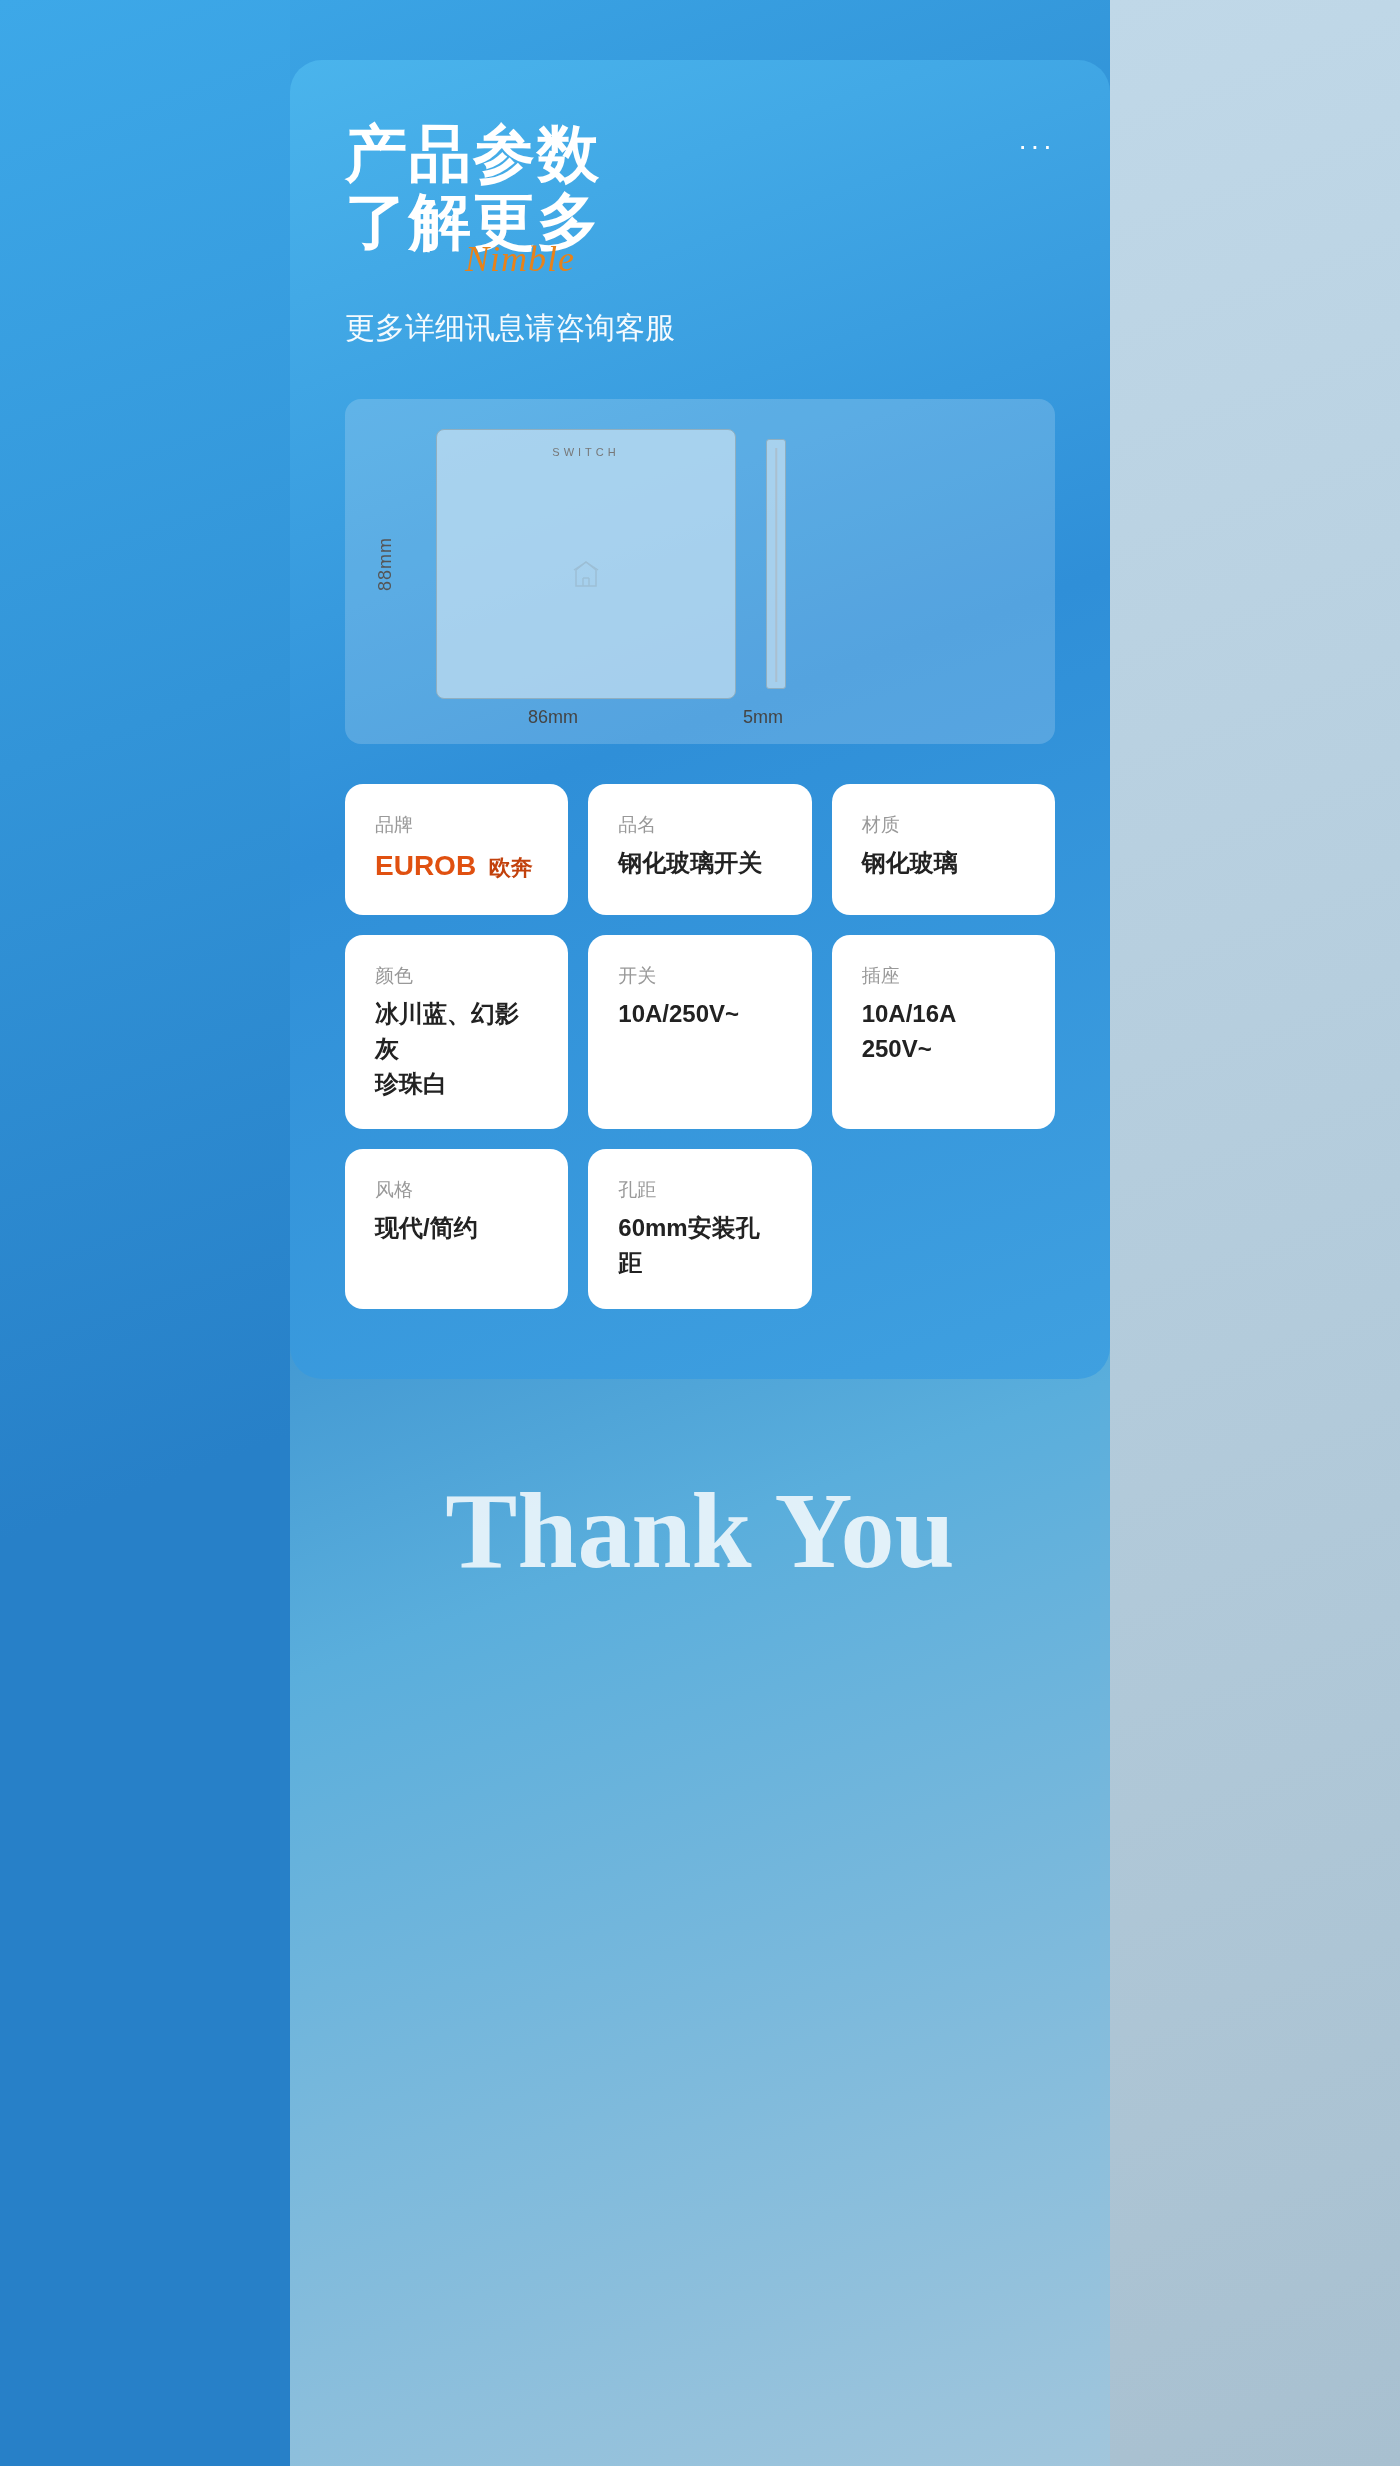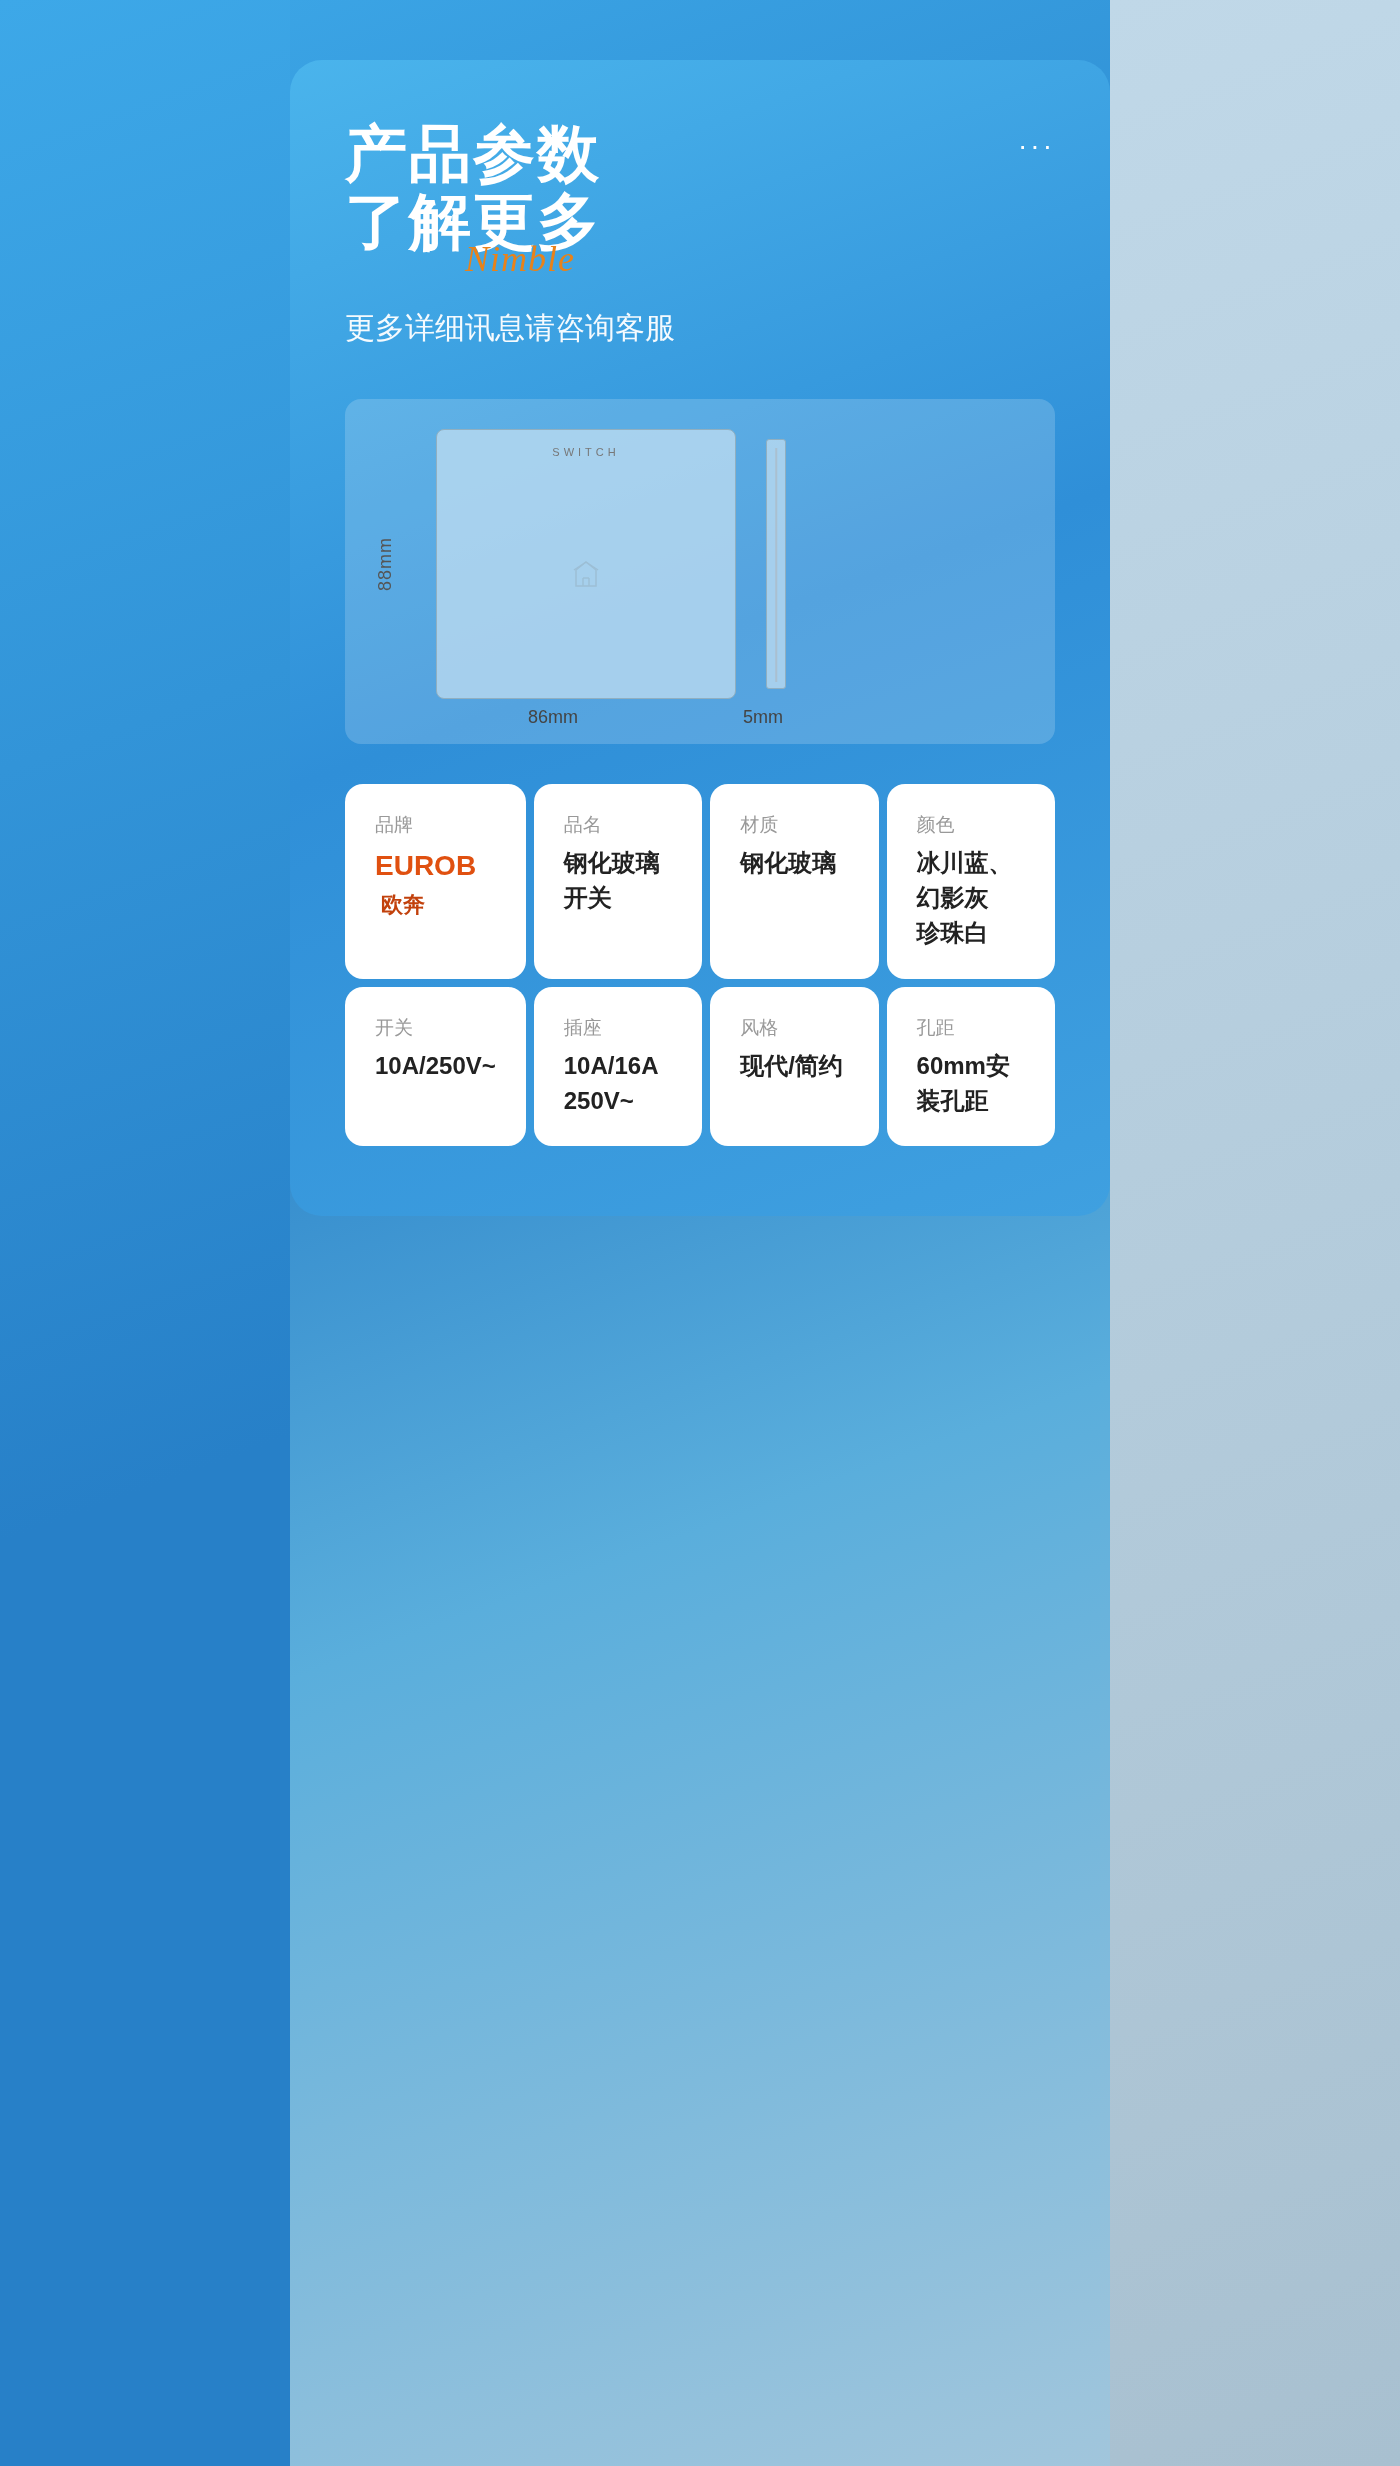--- a/index.html
+++ b/index.html
@@ -204,22 +204,22 @@
 
     .dim-bottom-5 {
       font-size: 18px;
       color: #444;
       width: 80px;
       text-align: right;
     }
 
     .spec-grid-wrap {
       display: grid;
-      grid-template-columns: 1fr 1fr 1fr 1fr;
-      gap: 8px;
+      grid-template-columns: 1fr 1fr 1fr;
+      gap: 20px;
     }
 
     .spec-box {
       background: #fff;
       border-radius: 18px;
       padding: 28px 30px;
       min-height: 110px;
     }
 
     .spec-box-label {
@@ -359,15 +359,18 @@
         </div>
 
         <div class="spec-box">
           <div class="spec-box-label">孔距</div>
           <div class="spec-box-value">60mm安装孔距</div>
         </div>
 
       </div>
     </div>
 
+    <div class="thank-wrap">
+      <span class="thank-text">Thank You</span>
+    </div>
 
   </div>
 </div>
 
 </body></html>

